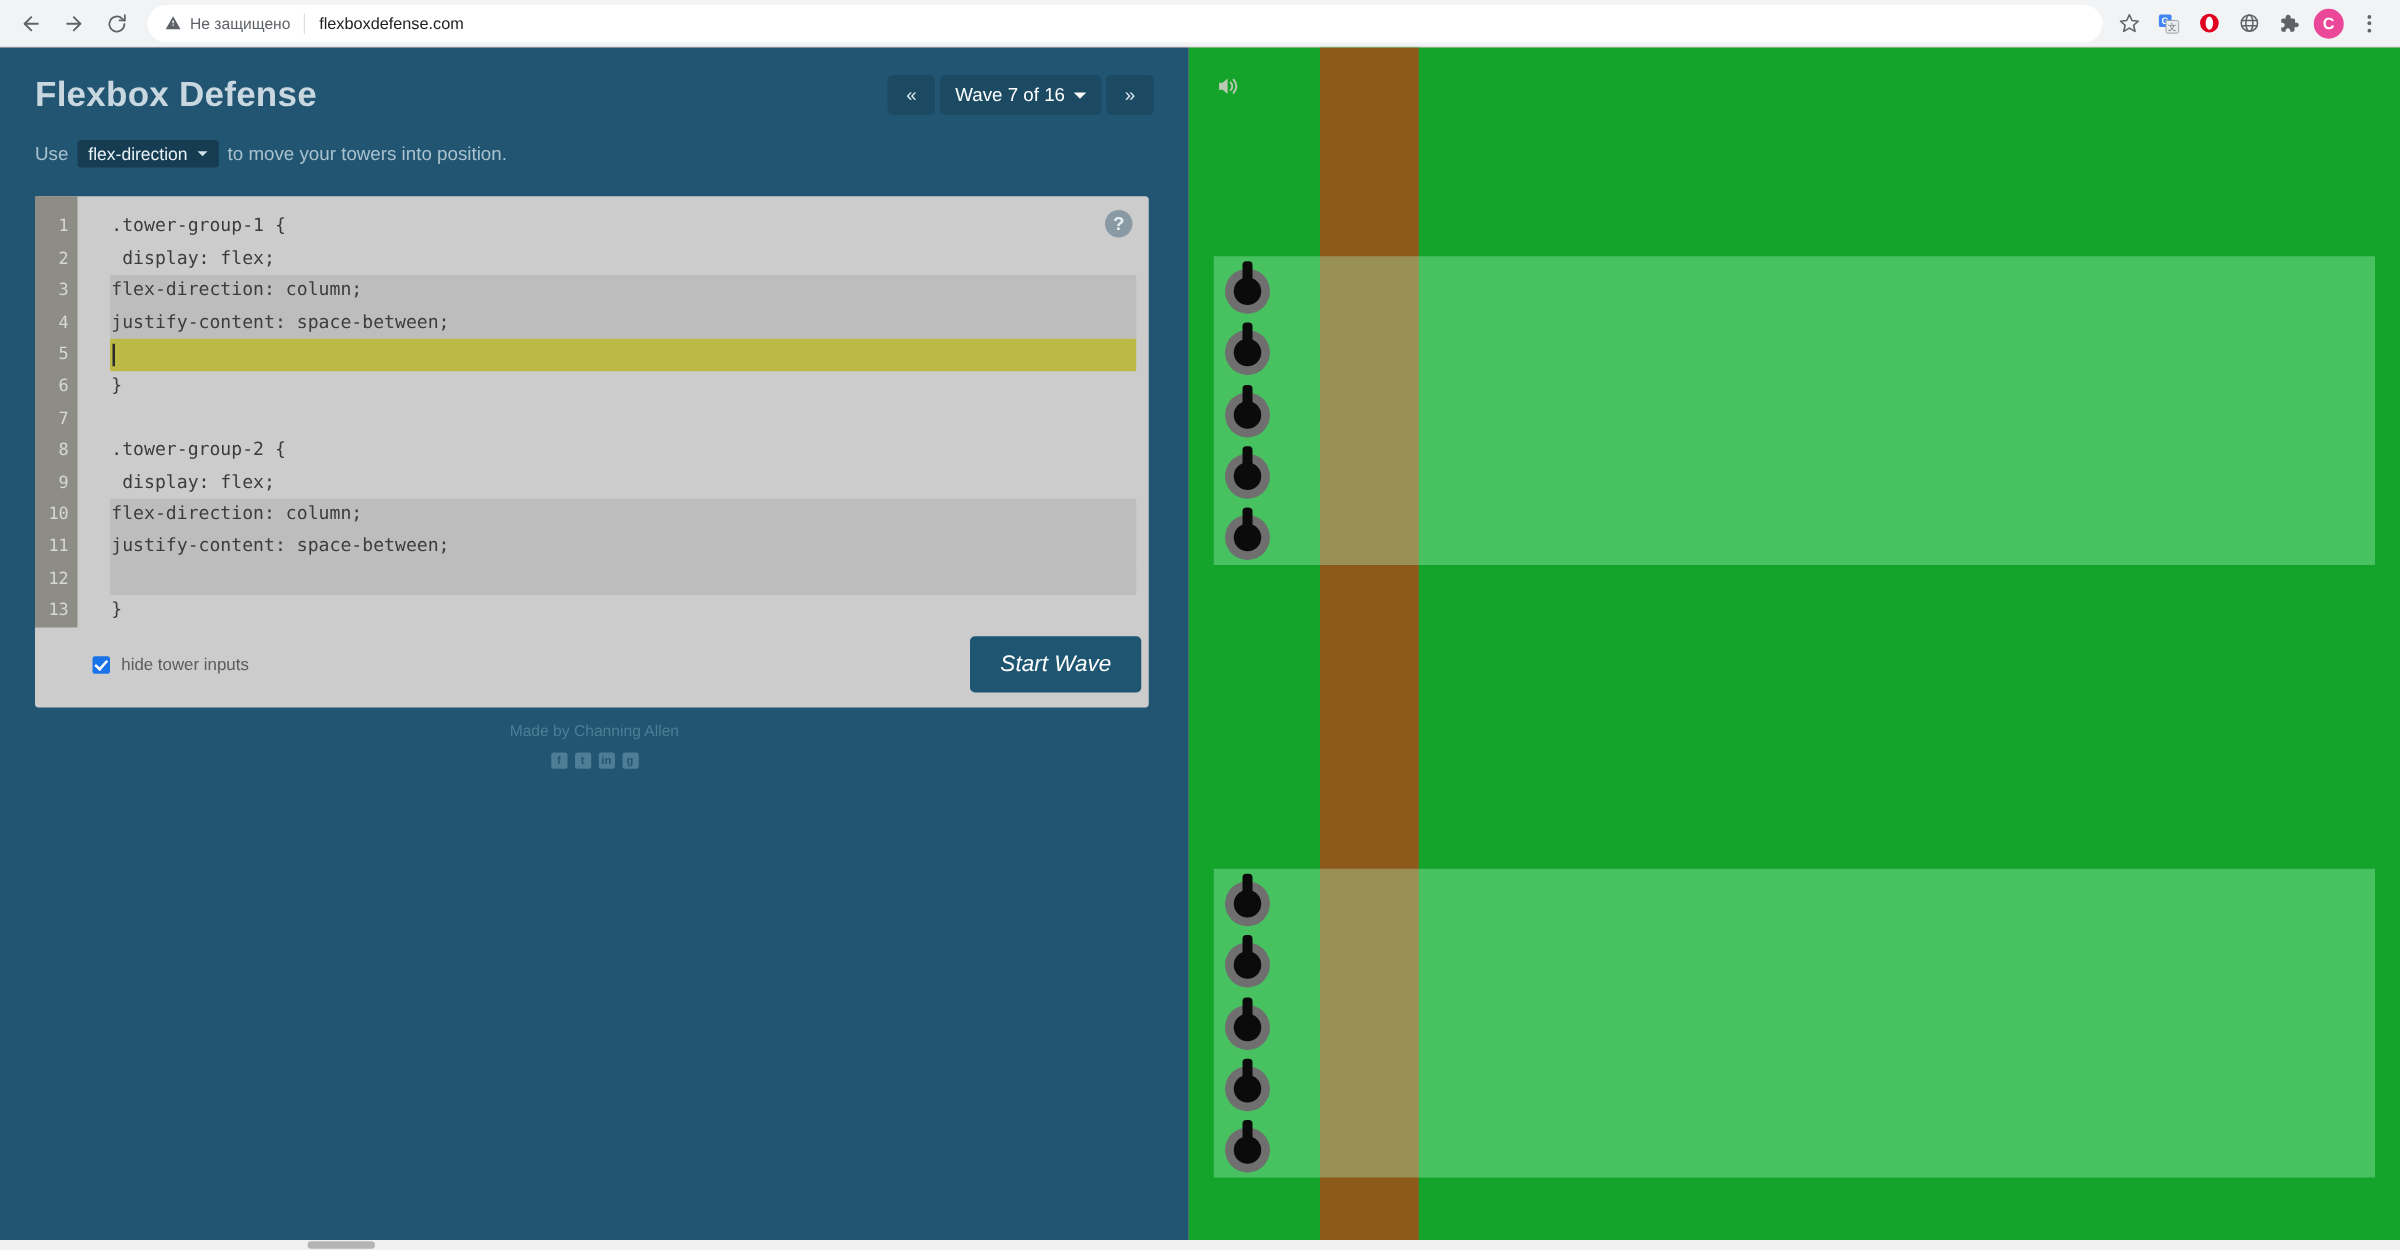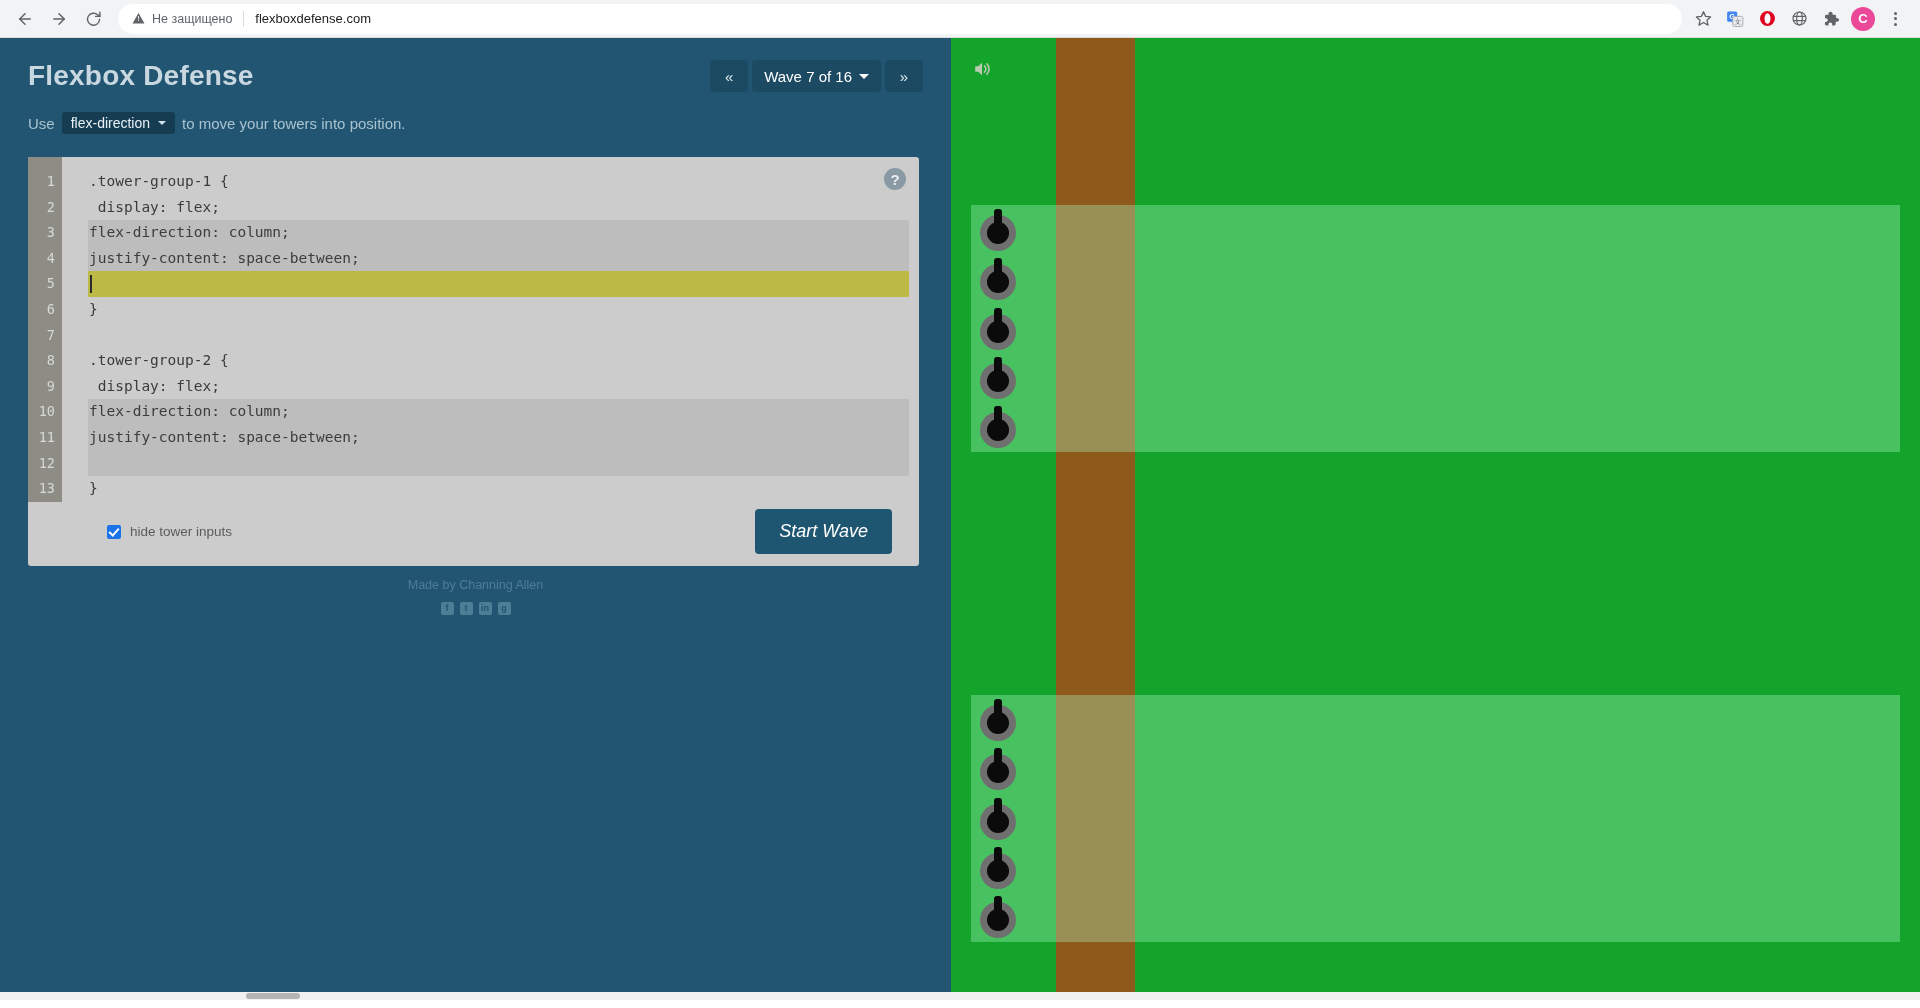--- a/index.html
+++ b/index.html
@@ -217,23 +217,22 @@
   }
   .caret-bar {
     position: absolute;
     left: 2px; top: 4px;
     width: 1.6px; height: 18px;
     background: #2b2b2b;
   }
 
   #editor-footer {
     display: flex; align-items: center; justify-content: space-between;
-    padding: 6px 27px 0 46px;
+    padding: 6px 6px 0 46px;
     height: 54px;
-    margin-left: 33px;
   }
   #hide-inputs-wrap {
     display: flex; align-items: center; gap: 9px;
     font-size: 13.5px;
     color: #5c5c5c;
     cursor: pointer;
   }
   #hide-inputs-box {
     width: 14px; height: 14px;
     background: #1a73e8;

